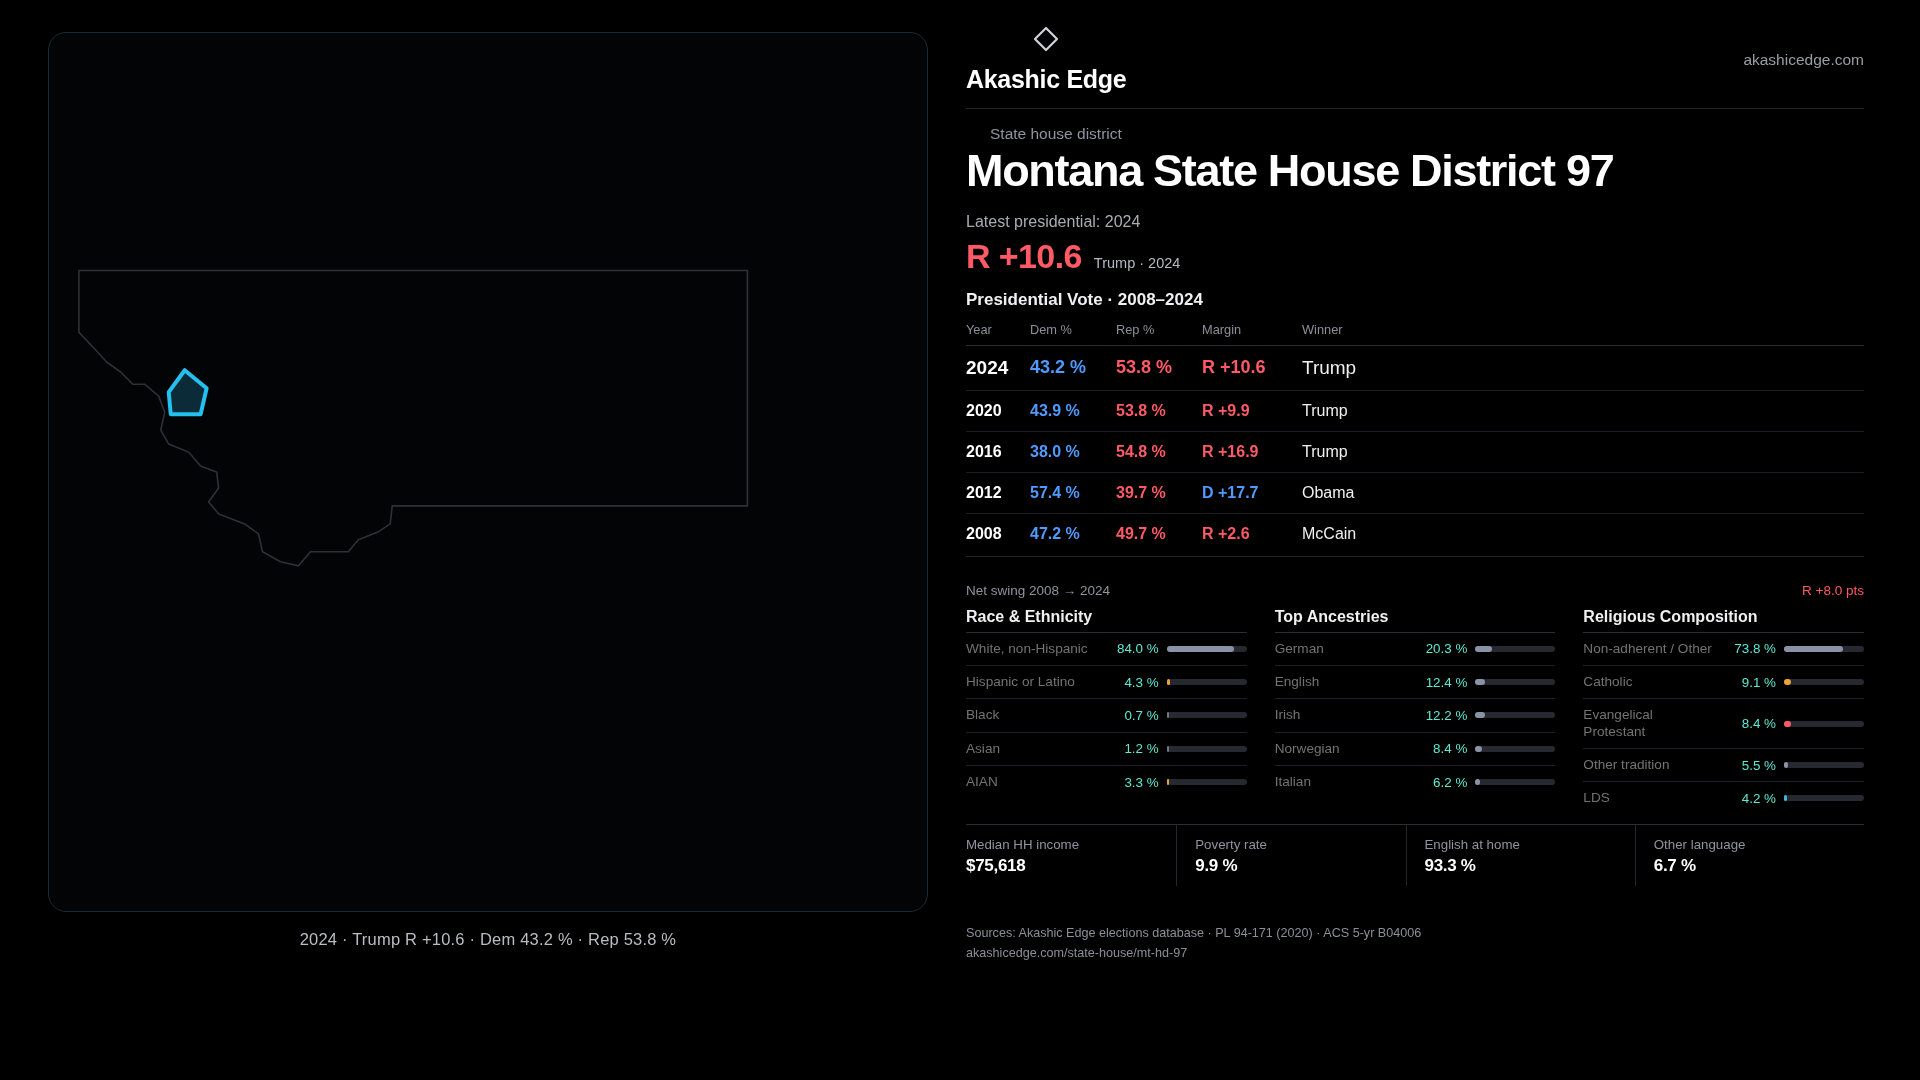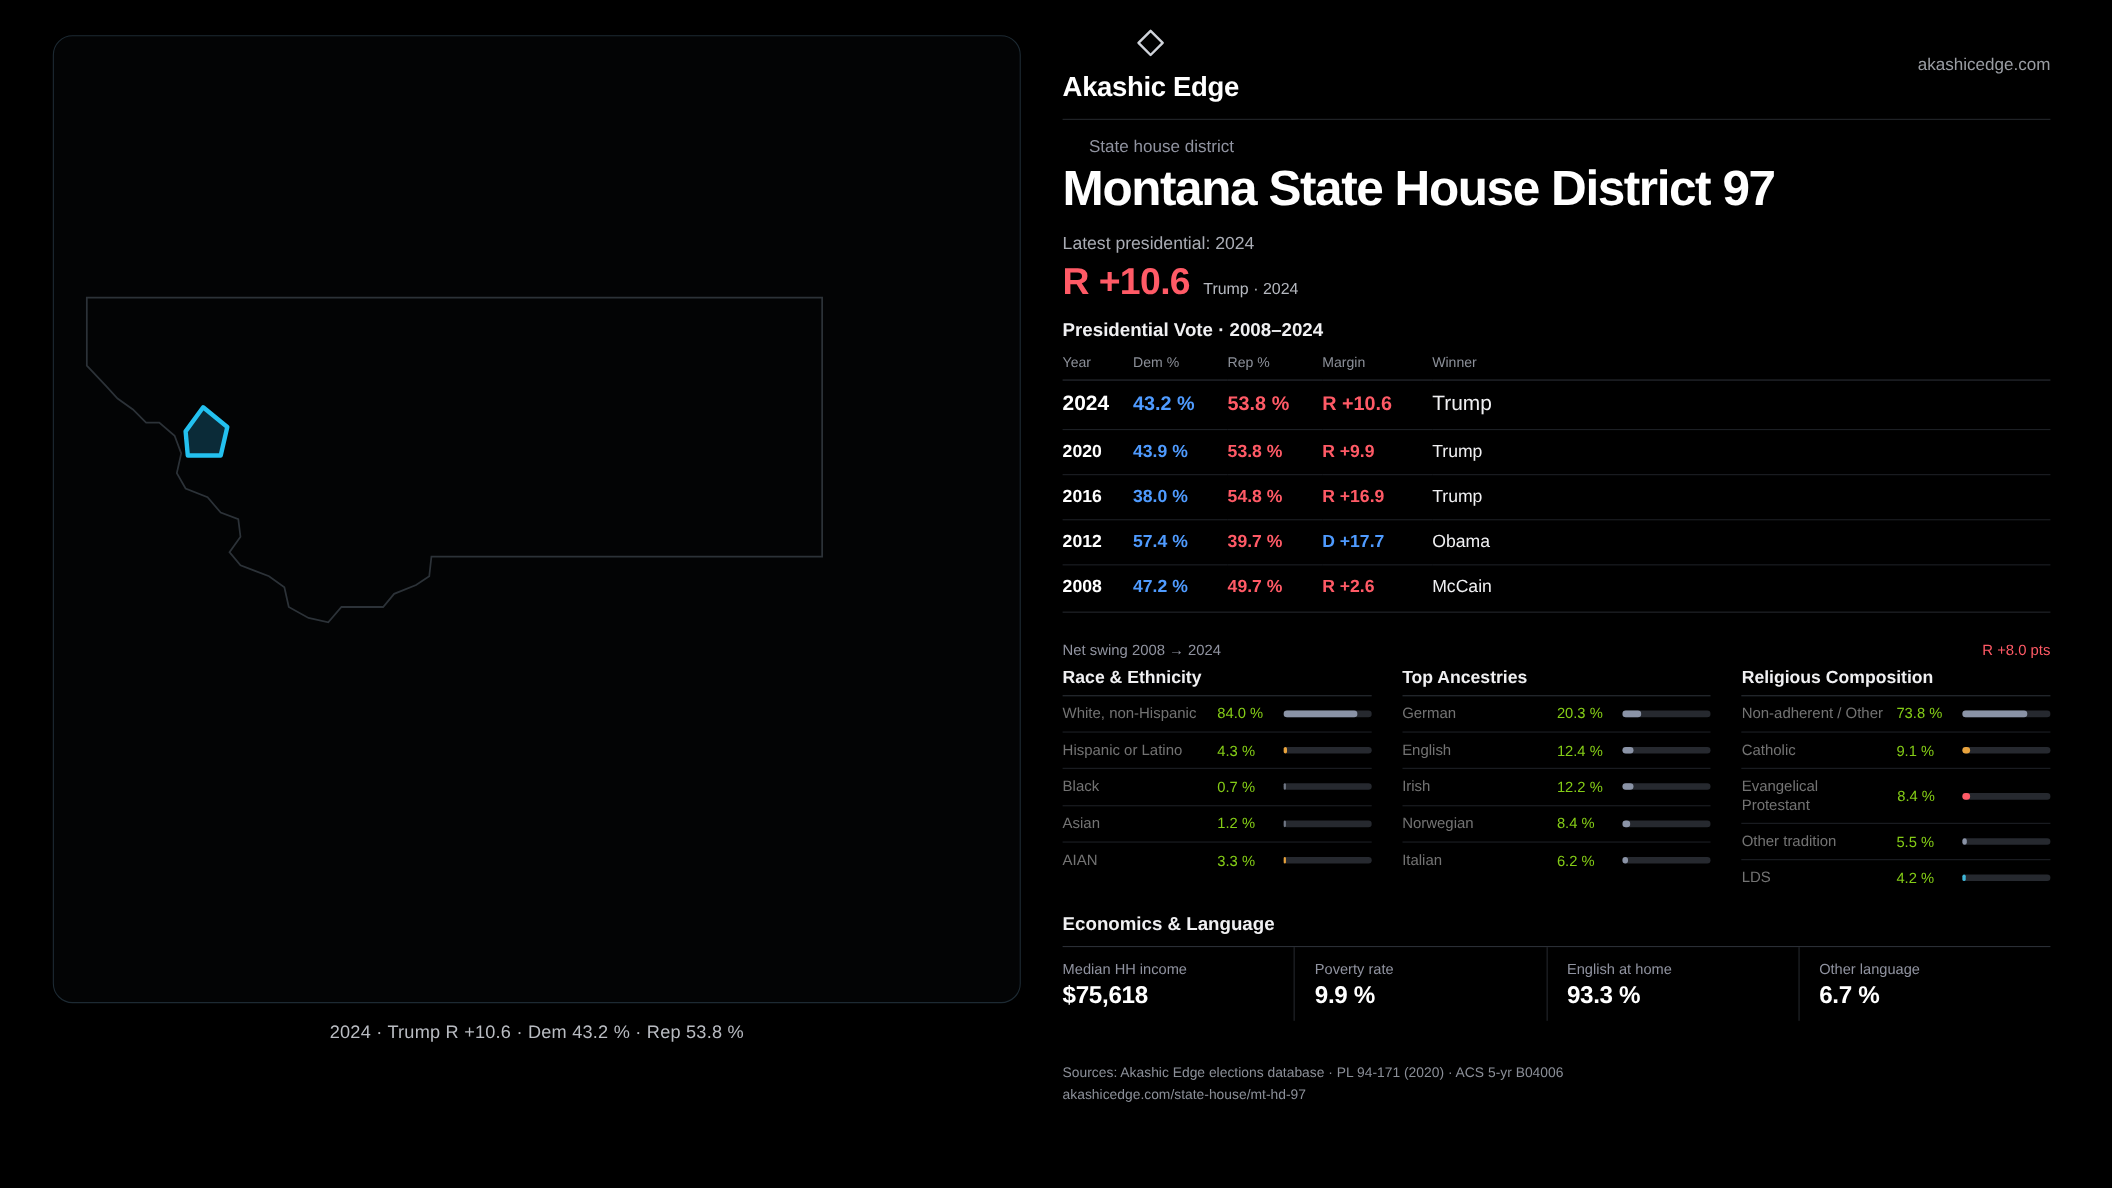--- a/index.html
+++ b/index.html
@@ -94,30 +94,30 @@
   .demo-grid { display: flex; gap: 28px; margin-top: 10px; }
   .demo-col { flex: 1; }
   .demo-col h3 { font-size: 16px; font-weight: bold; color: #f0f0f2; margin-bottom: 6px; }
   .demo-row {
     display: flex; align-items: center; gap: 8px;
     padding: 8px 0; border-top: 1px solid #1c1f24;
     font-size: 13.6px;
   }
   .demo-col .demo-row:first-of-type { border-top: 1px solid #2a2e35; }
   .demo-label { flex: 1 1 auto; color: #737373; line-height: 1.2; }
-  .demo-pct { width: 52px; text-align: left; color: #84cc16; font-size: 13.4px; }
+  .demo-pct { width: 52px; text-align: right; color: #5eead4; font-size: 13.4px; }
   .bar { position: relative; width: 80px; height: 6px; background: #26292f; border-radius: 3px; flex: none; }
   .bar > span { position: absolute; left: 0; top: 0; bottom: 0; border-radius: 3px; display: block; }
 
   .econ-head { margin-top: 16px; font-size: 17px; font-weight: bold; color: #f0f0f2; }
   .econ-grid { display: flex; margin-top: 10px; border-top: 1px solid #2a2e35; }
   .econ-cell { flex: 1; padding: 12px 18px 10px 18px; border-left: 1px solid #23262b; }
   .econ-cell:first-child { border-left: none; padding-left: 0; }
   .econ-k { font-size: 13.3px; color: #9093a0; }
-  .econ-v { font-size: 22px; font-weight: bold; color: #fff; margin-top: 4px; letter-spacing: -0.3px; }
+  .econ-v { font-size: 17px; font-weight: bold; color: #fff; margin-top: 4px; letter-spacing: -0.3px; }
 
   .sources { margin-top: 38px; font-size: 12.6px; color: #8b8f98; line-height: 1.55; }
   .sources .url { color: #8b8f98; }
 </style>
 </head>
 <body>
 
 <div class="page">
 
   <div class="map-panel">
@@ -321,21 +321,20 @@
           <div class="demo-row">
             <div class="demo-label">LDS</div>
             <div class="demo-pct">4.2 %</div>
             <div class="bar">
               <span style="width: 3.36px; background: rgb(63, 182, 216);"></span>
             </div>
           </div>
         </div>
       </div>
 
-    <div class="econ-head">Economics &amp; Language</div>
     <div class="econ-grid" id="econ-grid">
         <div class="econ-cell">
           <div class="econ-k">Median HH income</div>
           <div class="econ-v">$75,618</div>
         </div>
         <div class="econ-cell">
           <div class="econ-k">Poverty rate</div>
           <div class="econ-v">9.9 %</div>
         </div>
         <div class="econ-cell">

